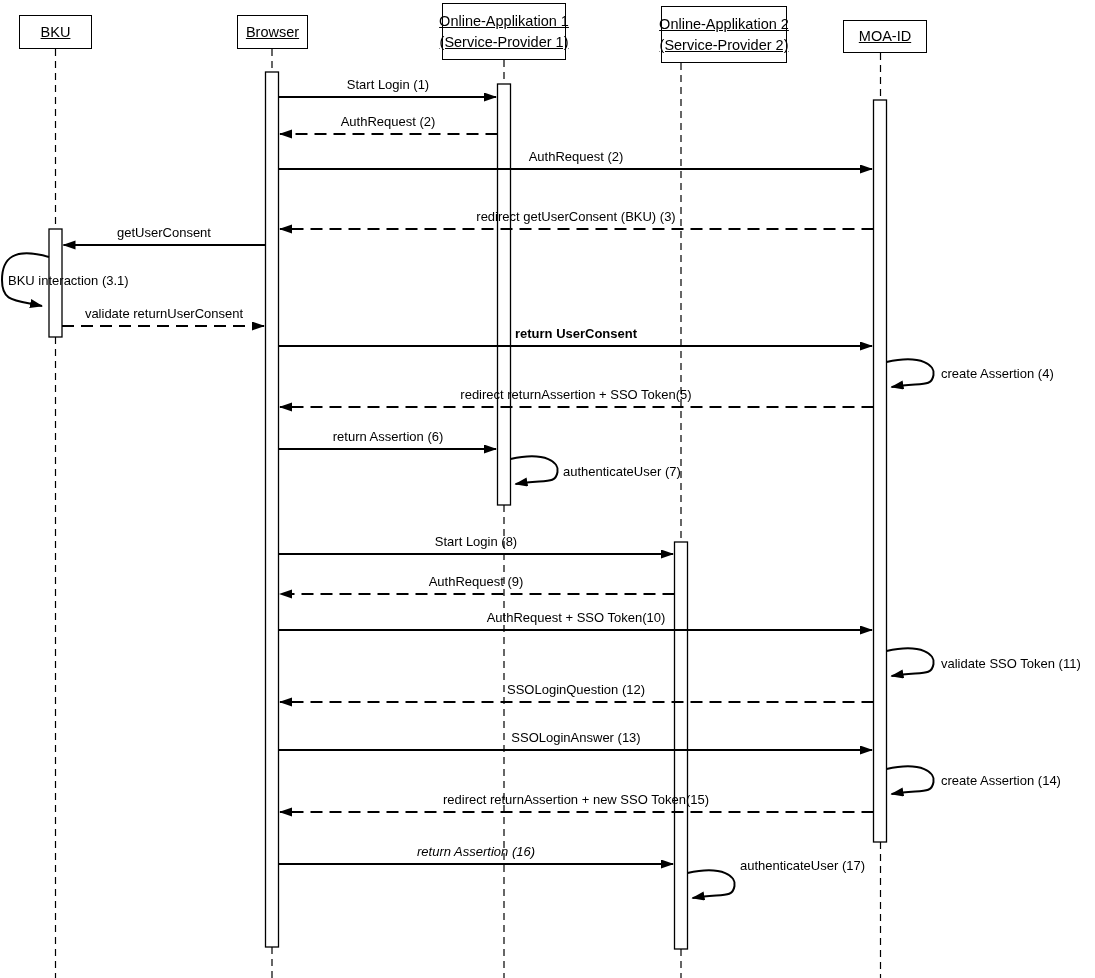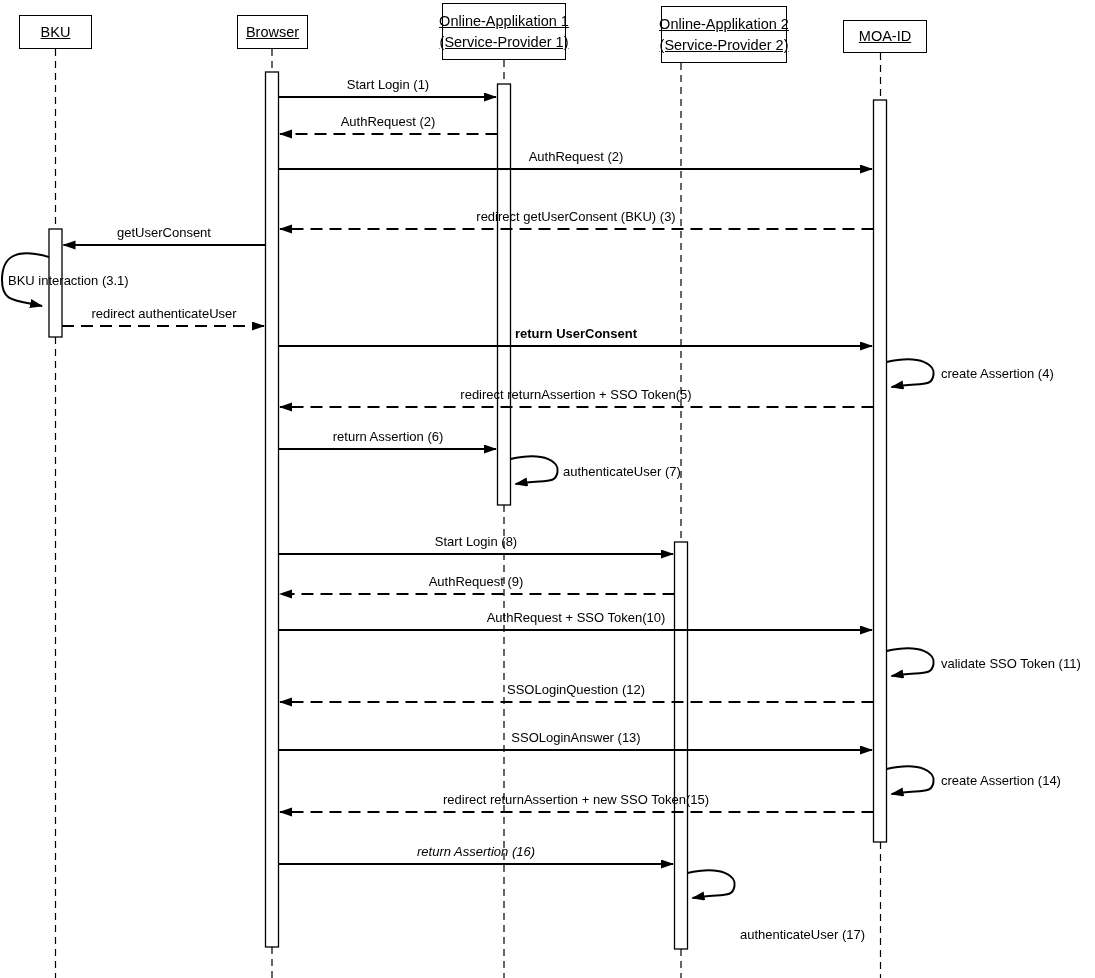--- a/index.html
+++ b/index.html
@@ -106,30 +106,30 @@
   <div class="actor-box" style="left:843px;top:20px;width:84px;height:33px;">
     <span>MOA-ID</span>
   </div>
 
   <div class="msg-label" style="left:388px;top:76px;">Start Login (1)</div>
   <div class="msg-label" style="left:388px;top:113px;">AuthRequest (2)</div>
   <div class="msg-label" style="left:576px;top:148px;">AuthRequest (2)</div>
   <div class="msg-label" style="left:576px;top:208px;">redirect getUserConsent (BKU) (3)</div>
   <div class="msg-label" style="left:164px;top:224px;">getUserConsent</div>
   <div class="msg-label anchor-left" style="left:8px;top:272px;">BKU interaction (3.1)</div>
-  <div class="msg-label" style="left:164px;top:305px;">redirect authenticateUser</div>
+  <div class="msg-label" style="left:164px;top:305px;">validate returnUserConsent</div>
   <div class="msg-label" style="left:576px;top:325px;font-weight:bold;">return UserConsent</div>
   <div class="msg-label anchor-left" style="left:941px;top:365px;">create Assertion (4)</div>
   <div class="msg-label" style="left:576px;top:386px;">redirect returnAssertion + SSO Token(5)</div>
   <div class="msg-label" style="left:388px;top:428px;">return Assertion (6)</div>
   <div class="msg-label anchor-left" style="left:563px;top:463px;">authenticateUser (7)</div>
   <div class="msg-label" style="left:476px;top:533px;">Start Login (8)</div>
   <div class="msg-label" style="left:476px;top:573px;">AuthRequest (9)</div>
   <div class="msg-label" style="left:576px;top:609px;">AuthRequest + SSO Token(10)</div>
   <div class="msg-label anchor-left" style="left:941px;top:655px;">validate SSO Token (11)</div>
   <div class="msg-label" style="left:576px;top:681px;">SSOLoginQuestion (12)</div>
   <div class="msg-label" style="left:576px;top:729px;">SSOLoginAnswer (13)</div>
   <div class="msg-label anchor-left" style="left:941px;top:772px;">create Assertion (14)</div>
   <div class="msg-label" style="left:576px;top:791px;">redirect returnAssertion + new SSO Token(15)</div>
   <div class="msg-label" style="left:476px;top:843px;font-style:italic;">return Assertion (16)</div>
-  <div class="msg-label anchor-left" style="left:740px;top:926px;text-align:center;">authenticateUser (17)</div>
+  <div class="msg-label anchor-left" style="left:740px;top:857px;text-align:center;">authenticateUser (17)</div>
 
 </div>
 
 </body></html>

